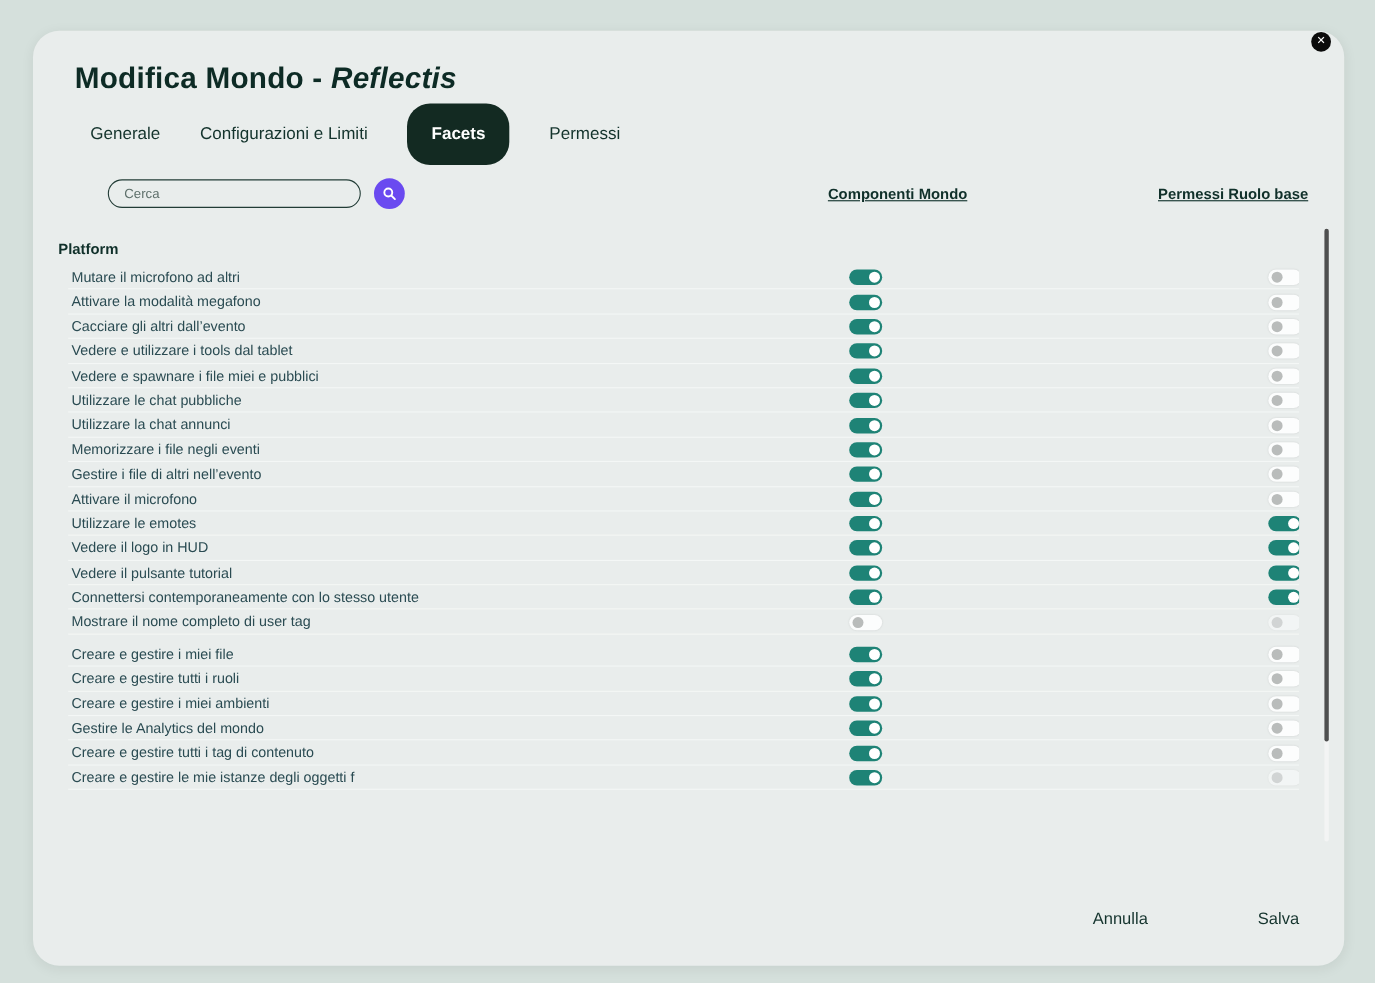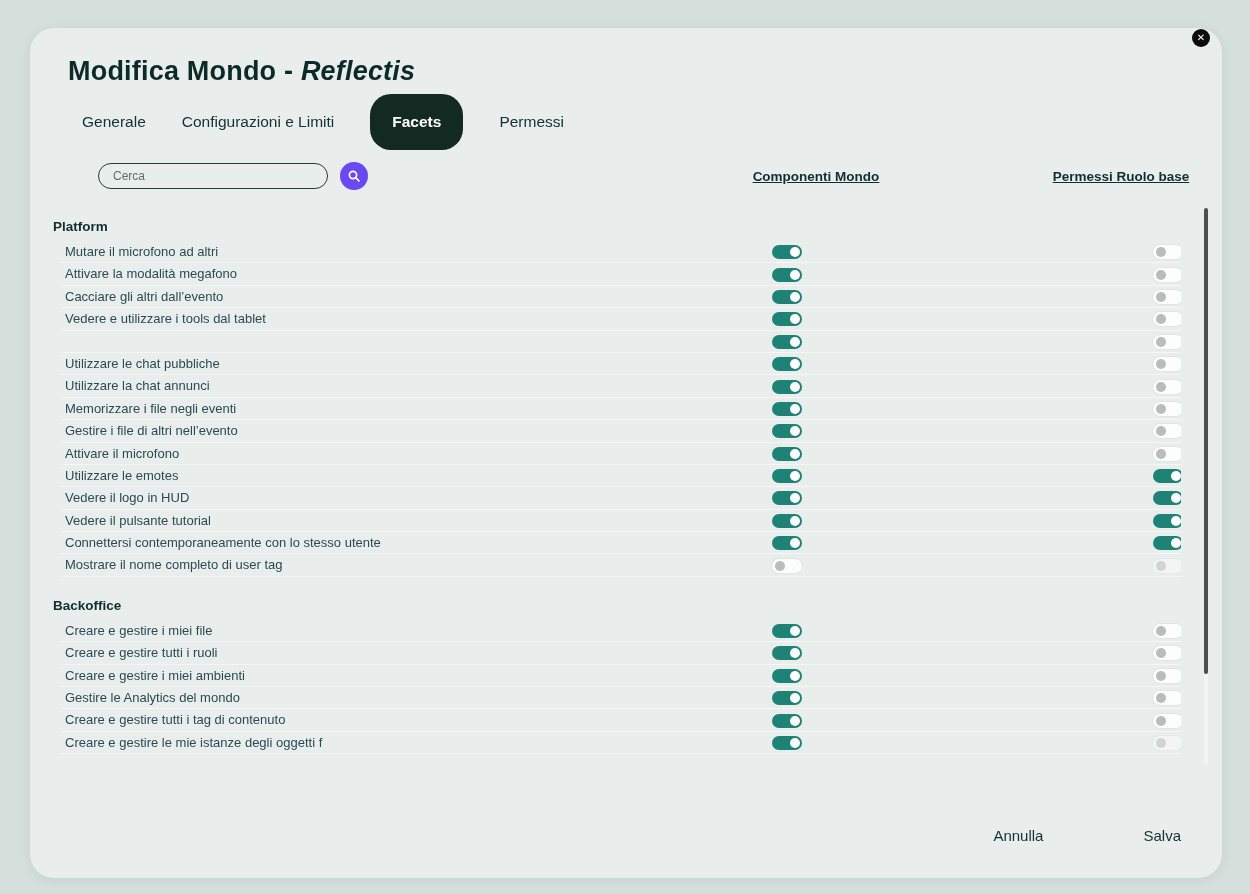--- a/index.html
+++ b/index.html
@@ -112,20 +112,21 @@
           <div class="prow">
             <div class="plabel">Vedere e utilizzare i tools dal tablet</div>
             <div class="toggle w on">
               <div class="knob"></div>
             </div>
             <div class="toggle r off">
               <div class="knob"></div>
             </div>
           </div>
           <div class="prow">
+            <div class="plabel">Vedere e spawnare i file miei e pubblici</div>
             <div class="toggle w on">
               <div class="knob"></div>
             </div>
             <div class="toggle r off">
               <div class="knob"></div>
             </div>
           </div>
           <div class="prow">
             <div class="plabel">Utilizzare le chat pubbliche</div>
             <div class="toggle w on">
@@ -211,21 +212,20 @@
             <div class="plabel">Mostrare il nome completo di user tag</div>
             <div class="toggle w off">
               <div class="knob"></div>
             </div>
             <div class="toggle r off muted">
               <div class="knob"></div>
             </div>
           </div>
         </div>
         <div class="section">
-          <div class="section-title">Backoffice</div>
           <div class="prow">
             <div class="plabel">Creare e gestire i miei file</div>
             <div class="toggle w on">
               <div class="knob"></div>
             </div>
             <div class="toggle r off">
               <div class="knob"></div>
             </div>
           </div>
           <div class="prow">

